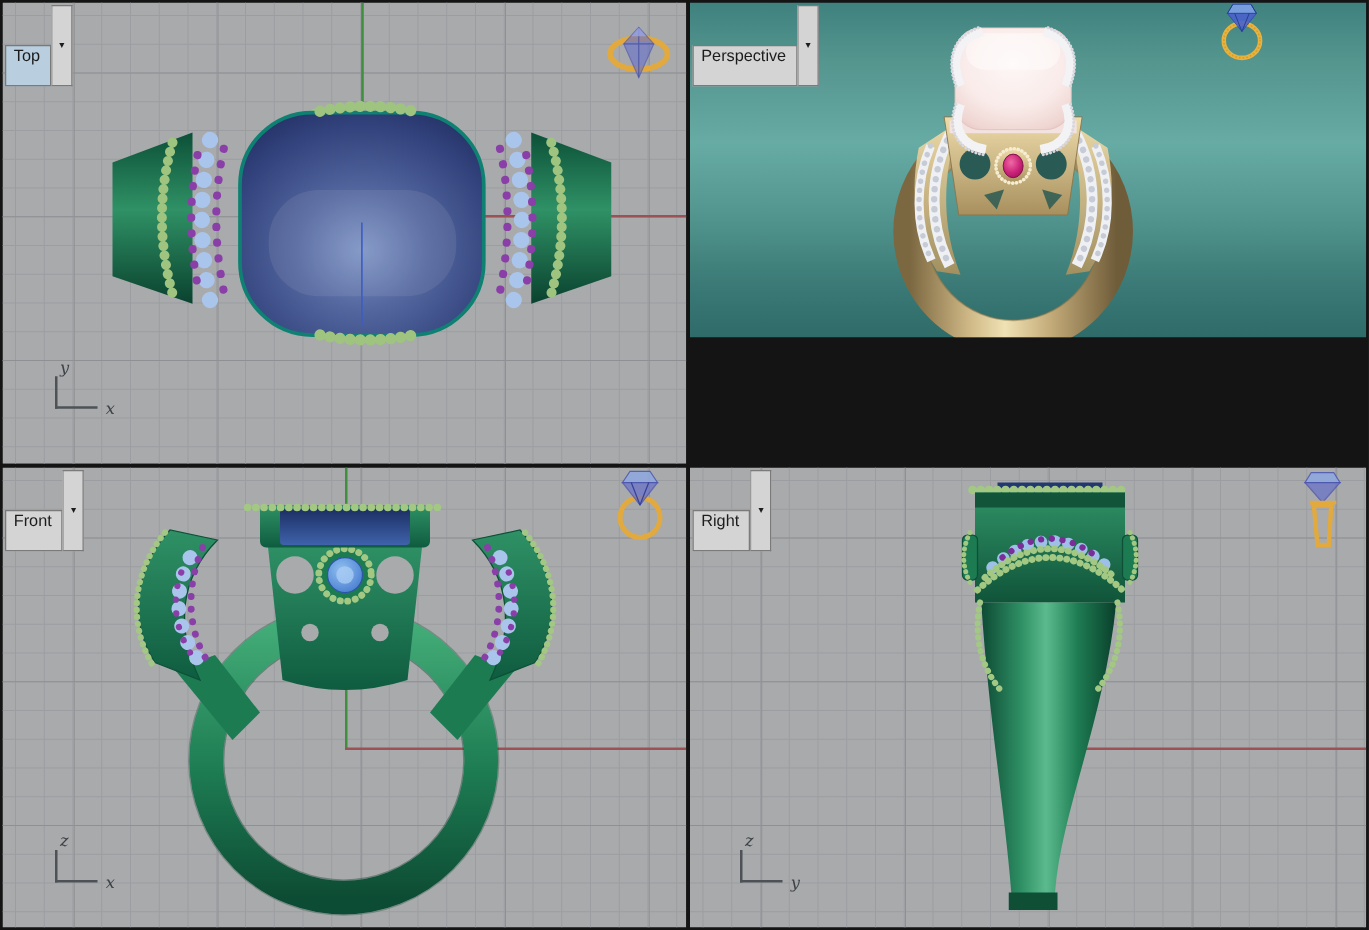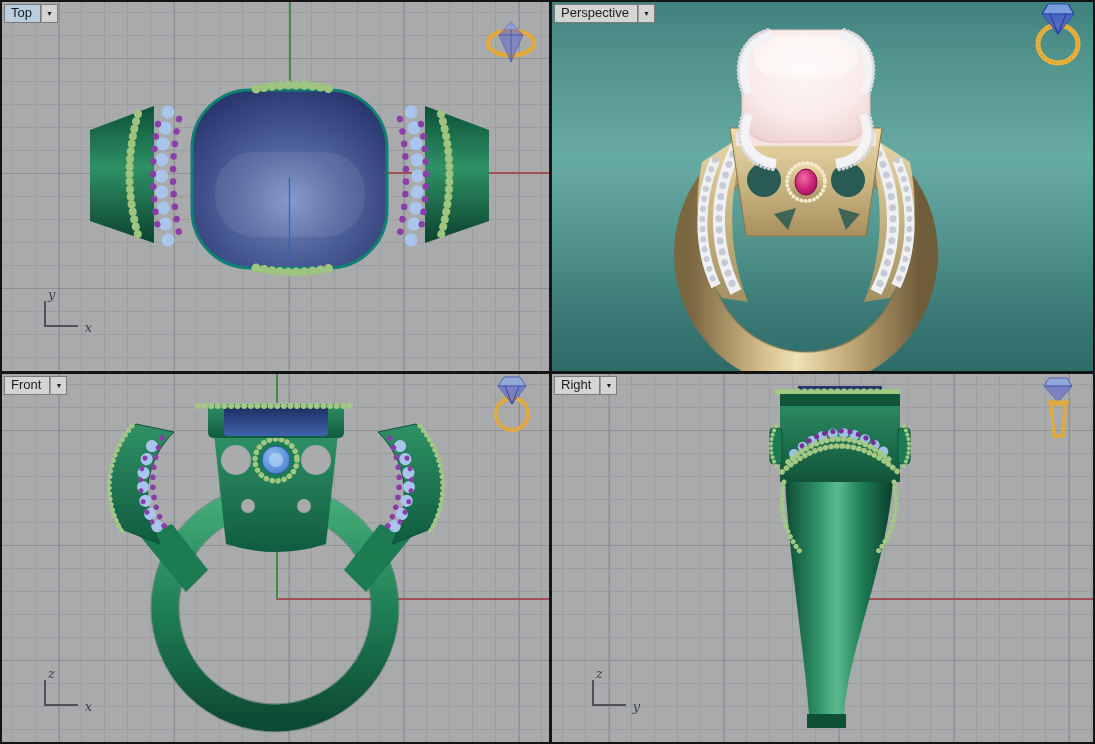--- a/index.html
+++ b/index.html
@@ -1,21 +1,21 @@
 <!DOCTYPE html>
 <html><head>
 <meta charset="utf-8">
 <style>
   html,body{margin:0;padding:0;background:#2b2b2b;}
   *{box-sizing:border-box;}
   .workspace{position:relative;width:1095px;height:744px;background:#141414;overflow:hidden;
              font-family:"Liberation Sans",sans-serif;}
   .vp{position:absolute;overflow:hidden;}
   #vp-top{left:2px;top:2px;width:547px;height:369px;}
-  #vp-persp{left:552px;top:2px;width:541px;height:369px;}
+  #vp-persp{left:552px;top:2px;width:541px;height:268px;}
   #vp-front{left:2px;top:374px;width:547px;height:368px;}
   #vp-right{left:552px;top:374px;width:541px;height:368px;}
 
   .canvas{position:absolute;inset:0;}
   .grid-bg{
     background-color:#a8aaac;
     background-image:
       linear-gradient(#8e9093 1px, transparent 1px),
       linear-gradient(90deg,#8e9093 1px, transparent 1px),
       linear-gradient(#9b9da0 1px, transparent 1px),
@@ -26,21 +26,21 @@
   .persp-bg{background:linear-gradient(180deg,#3f817e 0%,#55968f 18%,#66aba4 42%,#549790 62%,#3b7a76 84%,#2e6b69 100%);}
 
   .axline{position:absolute;}
   .ax-red{background:#9c5254;height:2px;}
   .ax-green{background:#3f8f3f;width:2px;}
 
   svg.model{position:absolute;inset:0;width:100%;height:100%;}
 
   .vp-label{position:absolute;top:2px;left:2px;display:flex;align-items:stretch;z-index:5;
             font-size:13px;color:#1c1c1c;}
-  .vp-name{background:#d4d4d4;border:1px solid #7a7a7a;padding:0 8px 2px 6px;line-height:15px;}
+  .vp-name{background:#d4d4d4;border:1px solid #7a7a7a;padding:0 8px 16px 6px;line-height:15px;margin-top:32px;}
   .vp-name.active{background:#b9cfe0;}
   .vp-dd{background:#d4d4d4;border:1px solid #7a7a7a;border-left:1px solid #9a9a9a;width:17px;
          display:flex;align-items:center;justify-content:center;}
   .dd-arrow{font-size:7px;line-height:7px;color:#1c1c1c;}
 
   .axis-ind{position:absolute;width:52px;height:44px;z-index:4;}
   .ax-lines{position:absolute;left:8px;bottom:10px;width:34px;height:26px;
             border-left:2px solid #4e5256;border-bottom:2px solid #4e5256;}
   .ax-letter{position:absolute;font-family:"DejaVu Serif",serif;font-style:italic;
              font-size:13px;color:#3e4246;}

